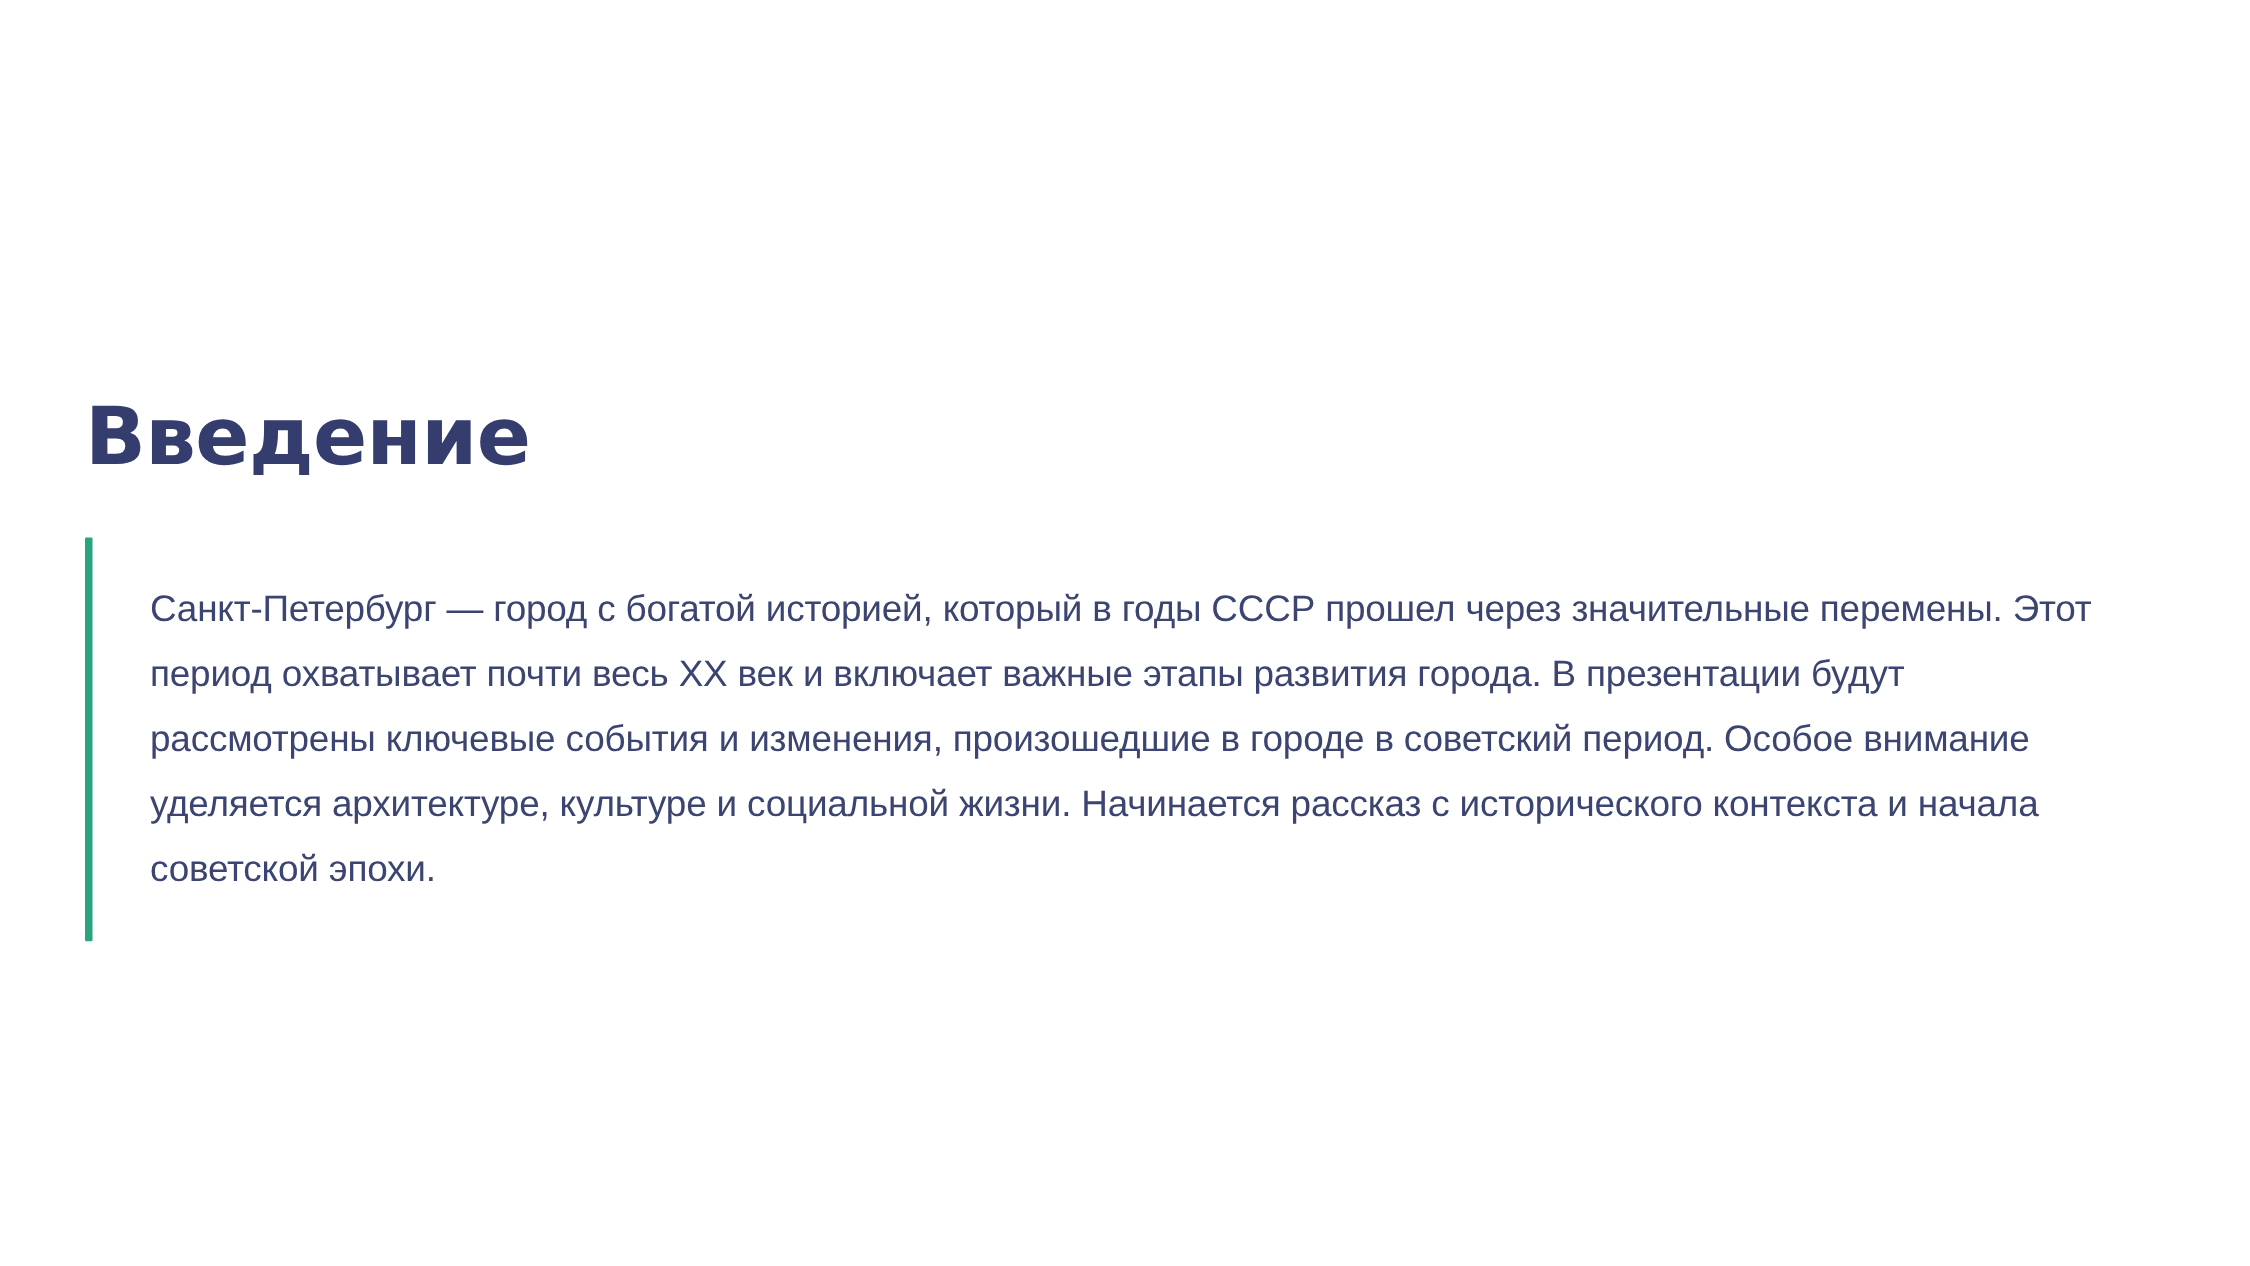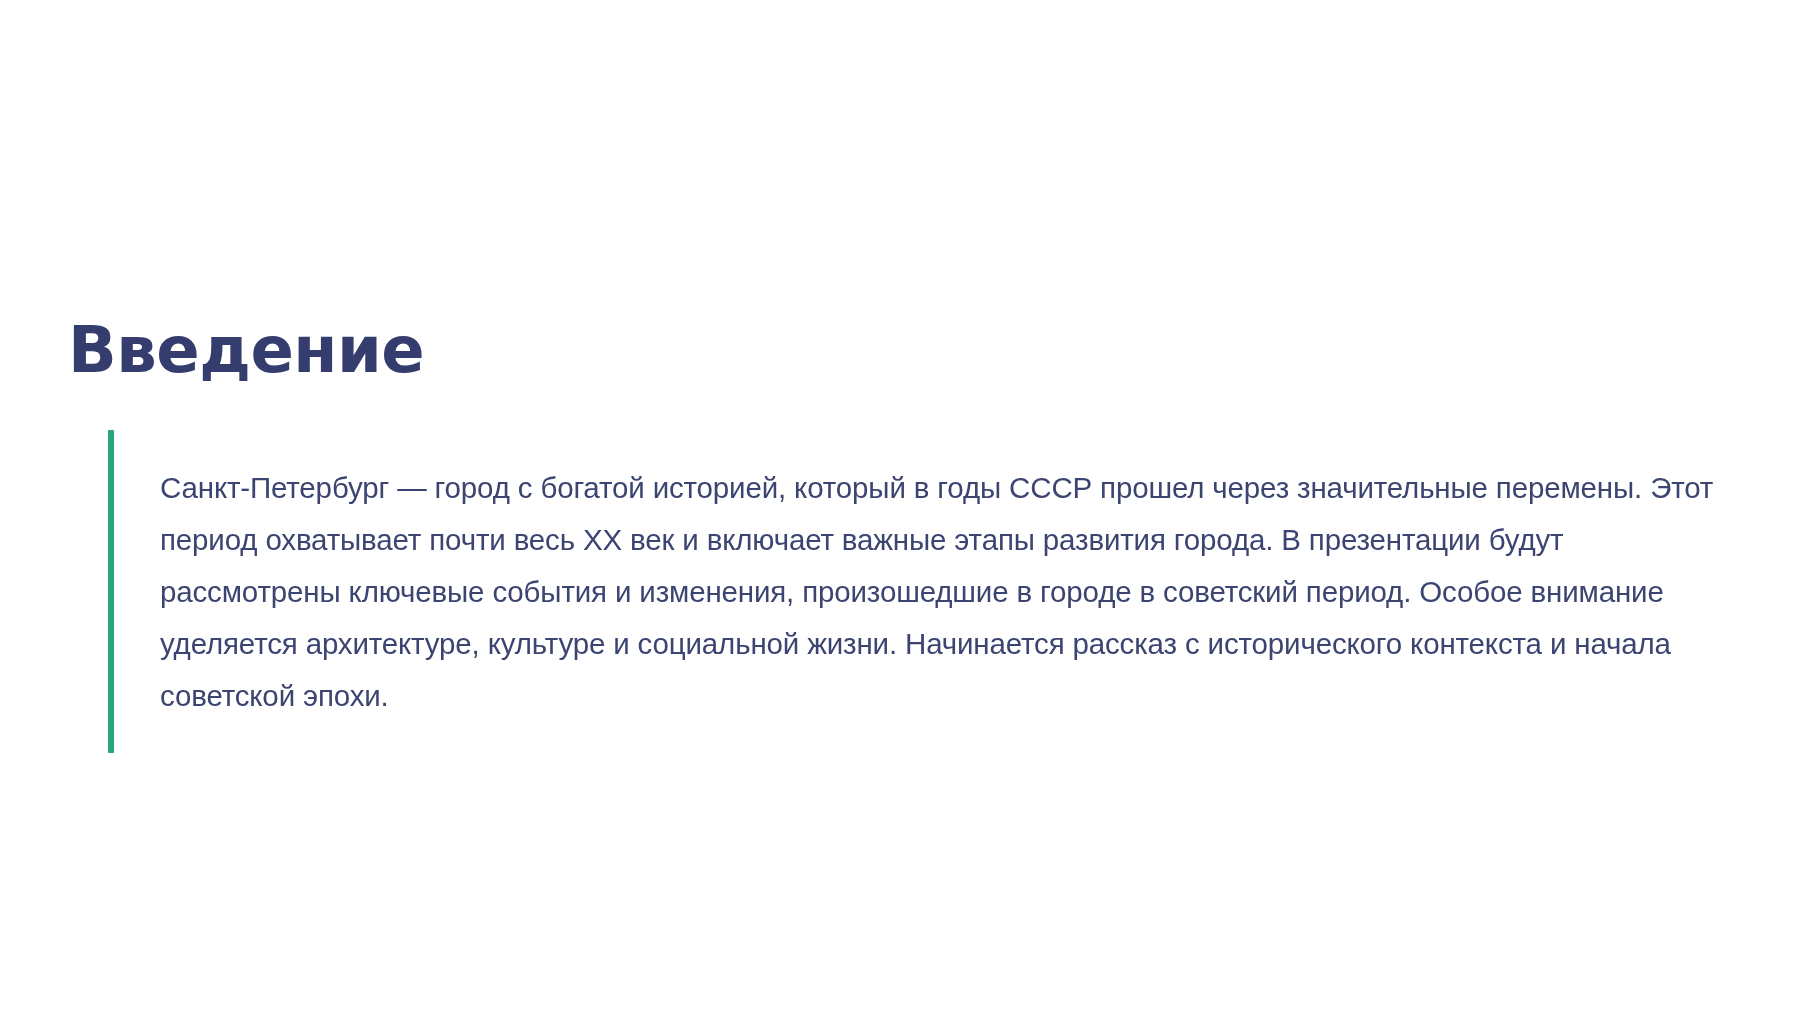--- a/index.html
+++ b/index.html
@@ -39,21 +39,20 @@
     line-height: 1.0;
     margin: 0 0 48px 0;
     padding: 0;
     white-space: nowrap;
   }
 
   .body-block {
     position: relative;
     display: flex;
     align-items: center;
-    margin-left: 40px;
   }
 
   .accent-bar {
     flex: 0 0 auto;
     width: 6px;
     background: #2aa47f;
     border-radius: 1px;
     align-self: stretch;
   }
 

